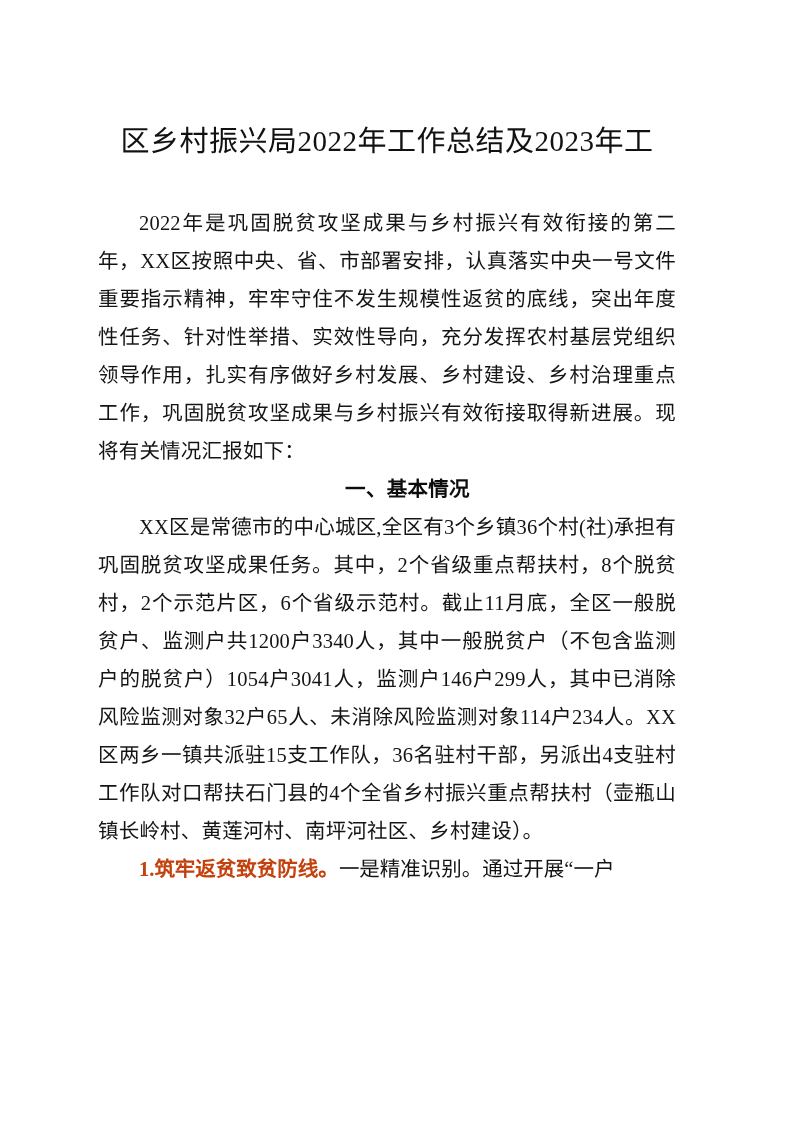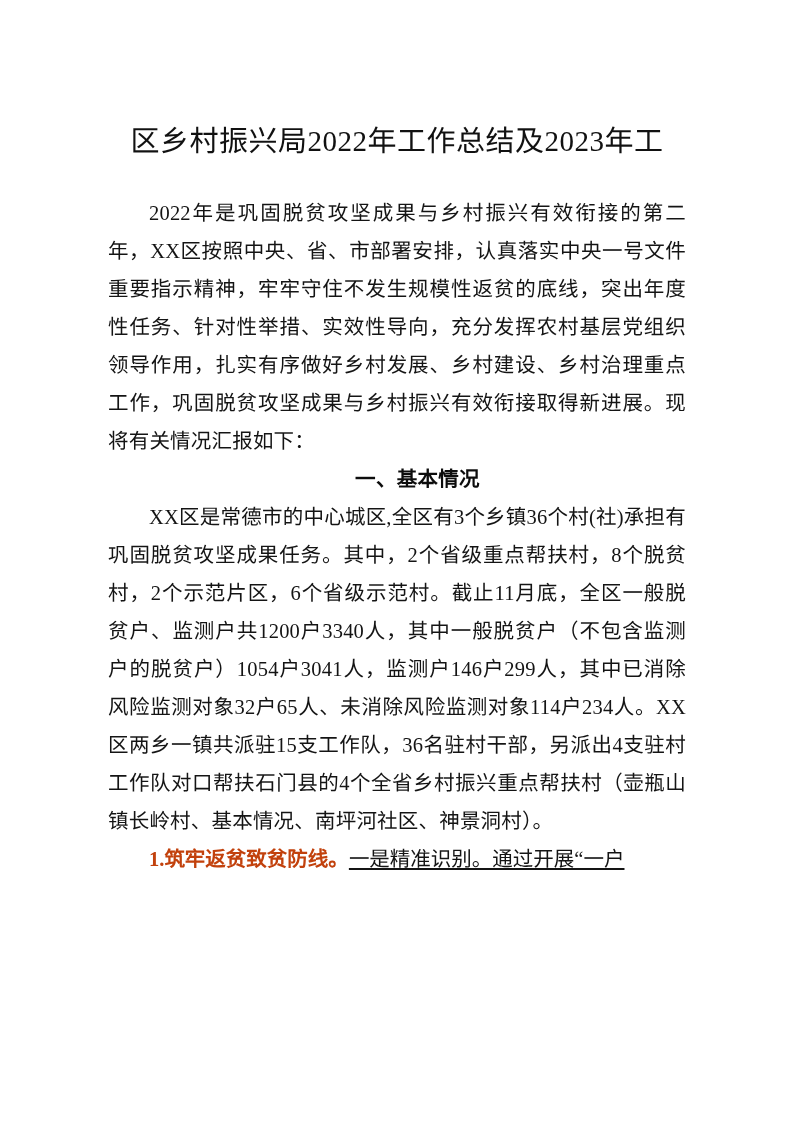--- a/index.html
+++ b/index.html
@@ -15,41 +15,41 @@
     margin: 0 auto;
     background: #ffffff;
     overflow: hidden;
     box-sizing: border-box;
     font-family: "Liberation Serif", "DejaVu Serif", serif;
     color: #141414;
     -webkit-font-smoothing: antialiased;
   }
   .content {
     position: absolute;
-    left: 108px;
+    left: 98px;
     top: 118px;
     width: 578px;
   }
 
   
   .doc-title {
     font-family: "Liberation Serif", "DejaVu Serif", serif;
     font-size: 29px;
     line-height: 46px;
     text-align: center;
     font-weight: 400;
     letter-spacing: 0.5px;
     margin: 0 0 0 0;
     padding: 0 2px;
     color: #111111;
   }
 
   
   .body-block {
-    margin-top: 30px;
+    margin-top: 40px;
   }
   p.para {
     margin: 0;
     font-size: 20.5px;
     line-height: 38px;
     text-align: justify;
     text-justify: inter-ideograph;
     text-indent: 2em;
     letter-spacing: 0.2px;
     font-weight: 400;
@@ -76,40 +76,39 @@
     text-align: justify;
     text-justify: inter-ideograph;
     color: #141414;
   }
   p.heading-song .lead {
     font-weight: 700;
     color: #c2410c;
   }
   p.heading-song .rest {
     font-weight: 400;
-    text-decoration: underline;
   }
 </style>
 </head>
 <body>
 
 <div class="page">
   <div class="content">
 
     <div class="doc-title">
       <div>区乡村振兴局2022年工作总结及2023年工</div>
     </div>
 
     <div class="body-block">
 
       <p class="para">2022年是巩固脱贫攻坚成果与乡村振兴有效衔接的第二年，XX区按照中央、省、市部署安排，认真落实中央一号文件重要指示精神，牢牢守住不发生规模性返贫的底线，突出年度性任务、针对性举措、实效性导向，充分发挥农村基层党组织领导作用，扎实有序做好乡村发展、乡村建设、乡村治理重点工作，巩固脱贫攻坚成果与乡村振兴有效衔接取得新进展。现将有关情况汇报如下：</p>
 
       <p class="heading-hei">一、基本情况</p>
 
-      <p class="para">XX区是常德市的中心城区,全区有3个乡镇36个村(社)承担有巩固脱贫攻坚成果任务。其中，2个省级重点帮扶村，8个脱贫村，2个示范片区，6个省级示范村。截止11月底，全区一般脱贫户、监测户共1200户3340人，其中一般脱贫户（不包含监测户的脱贫户）1054户3041人，监测户146户299人，其中已消除风险监测对象32户65人、未消除风险监测对象114户234人。XX区两乡一镇共派驻15支工作队，36名驻村干部，另派出4支驻村工作队对口帮扶石门县的4个全省乡村振兴重点帮扶村（壶瓶山镇长岭村、基本情况、南坪河社区、神景洞村）。</p>
+      <p class="para">XX区是常德市的中心城区,全区有3个乡镇36个村(社)承担有巩固脱贫攻坚成果任务。其中，2个省级重点帮扶村，8个脱贫村，2个示范片区，6个省级示范村。截止11月底，全区一般脱贫户、监测户共1200户3340人，其中一般脱贫户（不包含监测户的脱贫户）1054户3041人，监测户146户299人，其中已消除风险监测对象32户65人、未消除风险监测对象114户234人。XX区两乡一镇共派驻15支工作队，36名驻村干部，另派出4支驻村工作队对口帮扶石门县的4个全省乡村振兴重点帮扶村（壶瓶山镇长岭村、黄莲河村、南坪河社区、乡村建设）。</p>
 
 
       <p class="heading-song">
         <span class="lead">1.筑牢返贫致贫防线。</span><span class="rest">一是精准识别。通过开展“一户</span>
       </p>
 
     </div>
   </div>
 </div>
 

